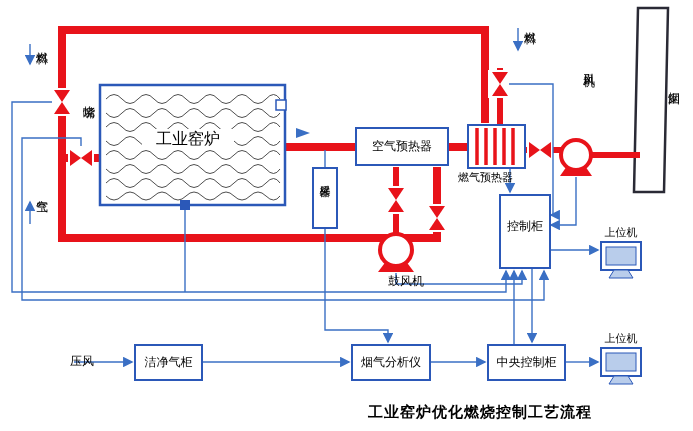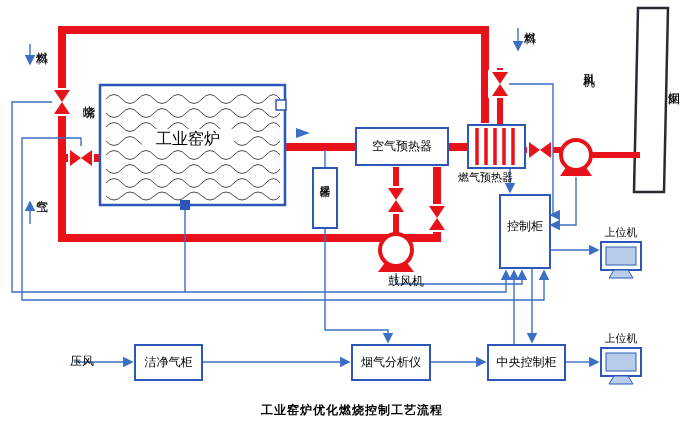--- a/index.html
+++ b/index.html
@@ -3,21 +3,21 @@
 <meta charset="utf-8">
 <style>
   html,body{margin:0;padding:0;background:#fff;}
   #stage{position:relative;width:693px;height:431px;background:#fff;overflow:hidden;
          font-family:"DejaVu Sans",sans-serif;}
   #diagram-svg{position:absolute;left:0;top:0;}
   .lbl{position:absolute;font-size:12px;color:#000;line-height:1.2;white-space:nowrap;}
   .v{writing-mode:vertical-rl;text-orientation:upright;letter-spacing:1px;line-height:1;}
   .cbox{display:flex;align-items:center;justify-content:center;white-space:nowrap;}
   .kiln-name{background:#fff;padding:0 2px;font-size:16px;}
-  .title{font-weight:bold;font-size:12px;text-align:center;letter-spacing:1px;}
+  .title{font-weight:bold;font-size:15px;text-align:right;letter-spacing:1px;}
   .small{font-size:11px;}
 </style>
 </head>
 <body>
 
 <div id="stage">
 
 <svg id="diagram-svg" width="693" height="431" viewBox="0 0 693 431">
   <defs>
     <marker id="ar" viewBox="0 0 10 10" refX="8.5" refY="5" markerWidth="7.5" markerHeight="7.5" orient="auto-start-reverse">

